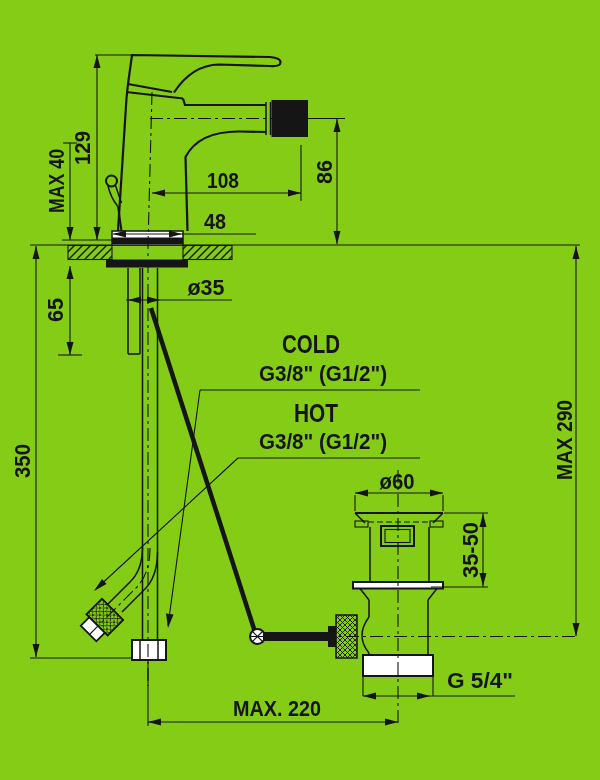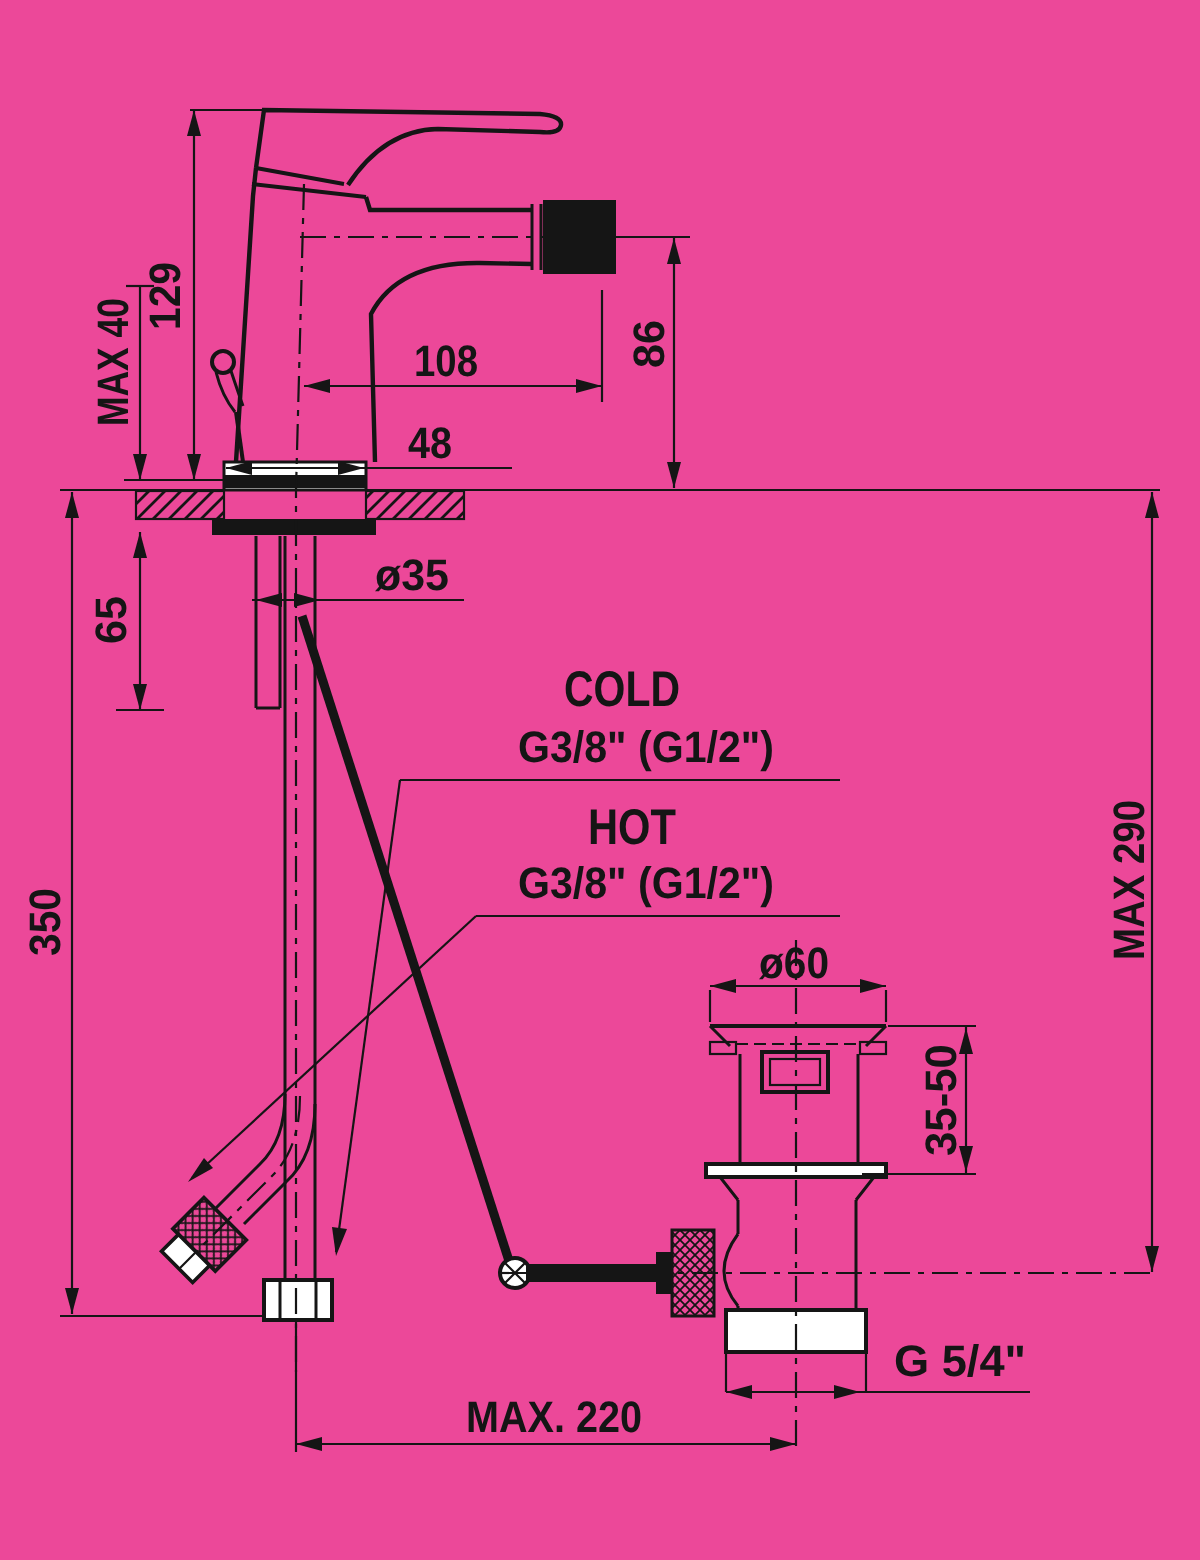--- a/index.html
+++ b/index.html
@@ -1,16 +1,16 @@
 <!DOCTYPE html>
 <html><head>
 <meta charset="utf-8">
 <style>
   html,body{margin:0;padding:0;background:#ffffff;}
-  .stage{position:relative;width:600px;height:780px;background:#ec4899;overflow:hidden;
+  .stage{position:relative;width:600px;height:780px;background:#84cc16;overflow:hidden;
          font-family:"Liberation Sans",sans-serif;}
   svg{position:absolute;inset:0;}
   text{fill:#151515;font-family:"Liberation Sans","DejaVu Sans",sans-serif;
        font-weight:bold;font-size:22px;}
   text.big{font-size:25px;}
   .ln{stroke:#151515;fill:none;}
   .w1{stroke-width:1.1;}
   .w15{stroke-width:1.5;}
   .w2{stroke-width:2;}
   .w22{stroke-width:2.2;}

